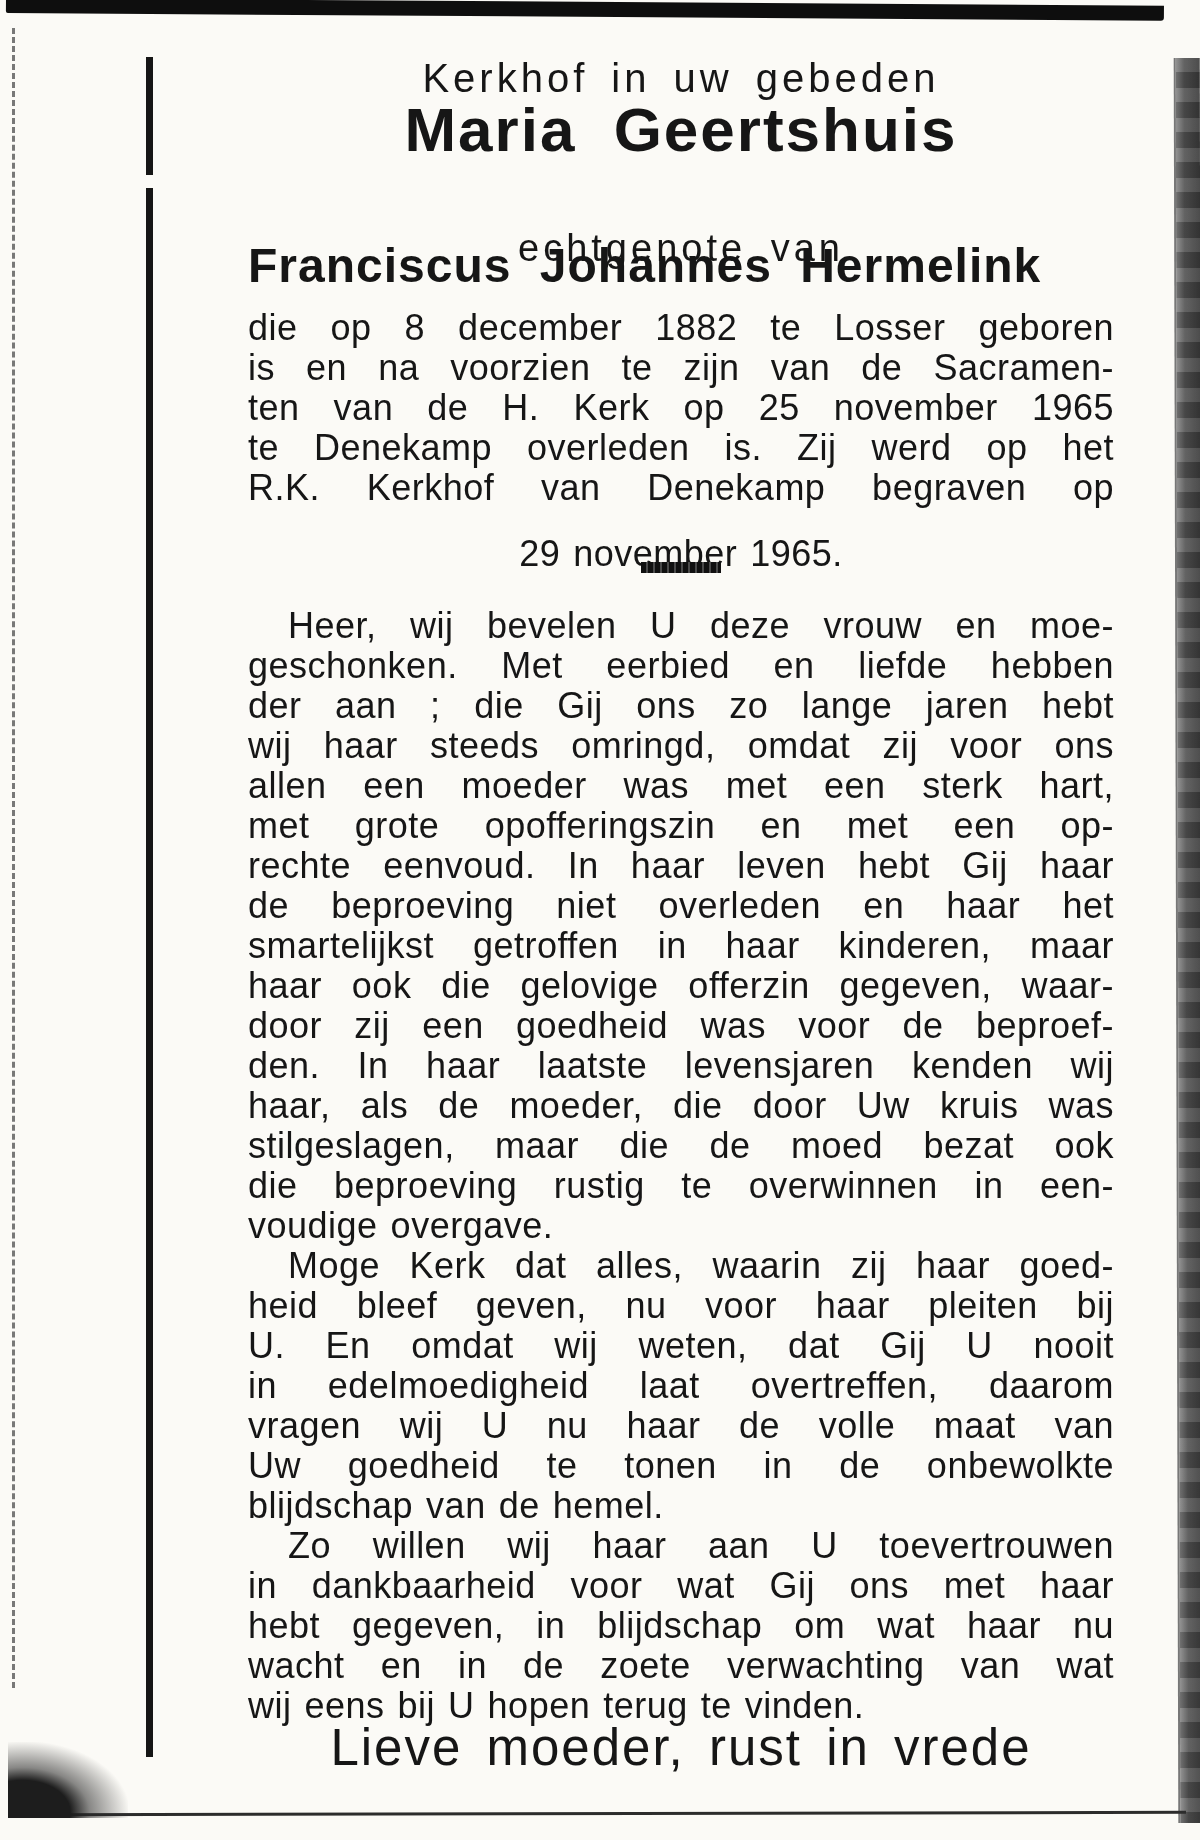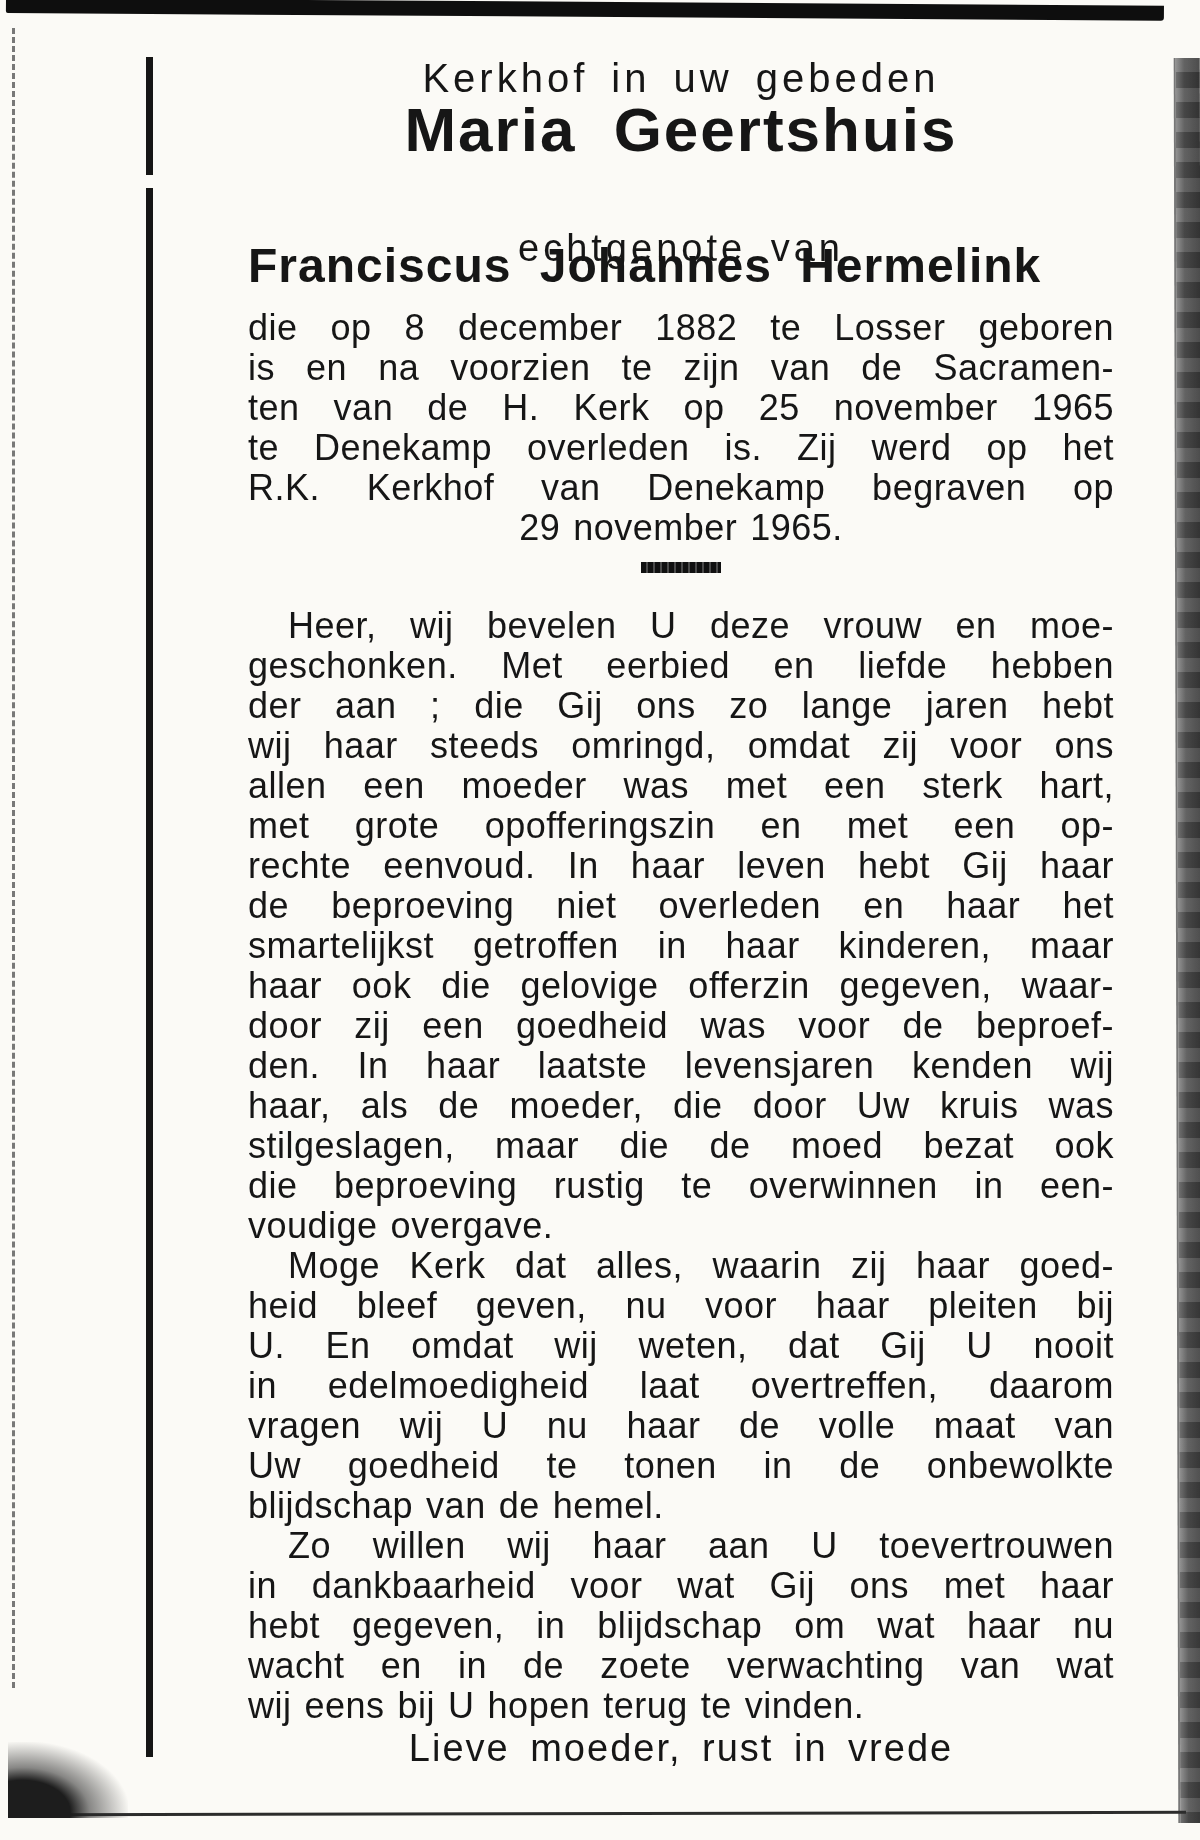--- a/index.html
+++ b/index.html
@@ -66,30 +66,30 @@
     font-size:48px; font-weight:700; letter-spacing:1px; word-spacing:14px;
   }
   .bio   { position:absolute; top:308px; width:100%; }
   .divider {
     position:absolute; top:562px; left:393px; width:80px; height:11px;
     background:repeating-linear-gradient(90deg,#101010 0 5px,#4a4a4a 5px 7px);
   }
   .prayer { position:absolute; top:606px; width:100%; }
   .closing {
     position:absolute; top:1726px; width:100%; text-align:center;
-    font-size:38px; letter-spacing:2px; word-spacing:8px; line-height:44px;
+    font-size:51px; letter-spacing:2px; word-spacing:8px; line-height:44px;
   }
 
   .tline {
     height:40px; line-height:40px; font-size:36px;
     letter-spacing:0.5px; word-spacing:2.5px; white-space:nowrap;
   }
   .tline.justify { text-align:justify; text-align-last:justify; white-space:normal; height:40px; overflow:hidden; }
   .tline.left    { text-align:left;    text-align-last:left; }
-  .tline.center  { text-align:center;  text-align-last:center; }
+  .tline.center  { text-align:center;  text-align-last:center;margin-top:26px; }
   .tline.indent  { padding-left:40px; }
 </style>
 </head>
 <body>
 
 <div class="scan-top-bar"></div>
 <div class="scan-right-band"></div>
 <div class="scan-bottom-line"></div>
 <div class="scan-left-edge"></div>
 <div class="scan-corner-smudge"></div>

